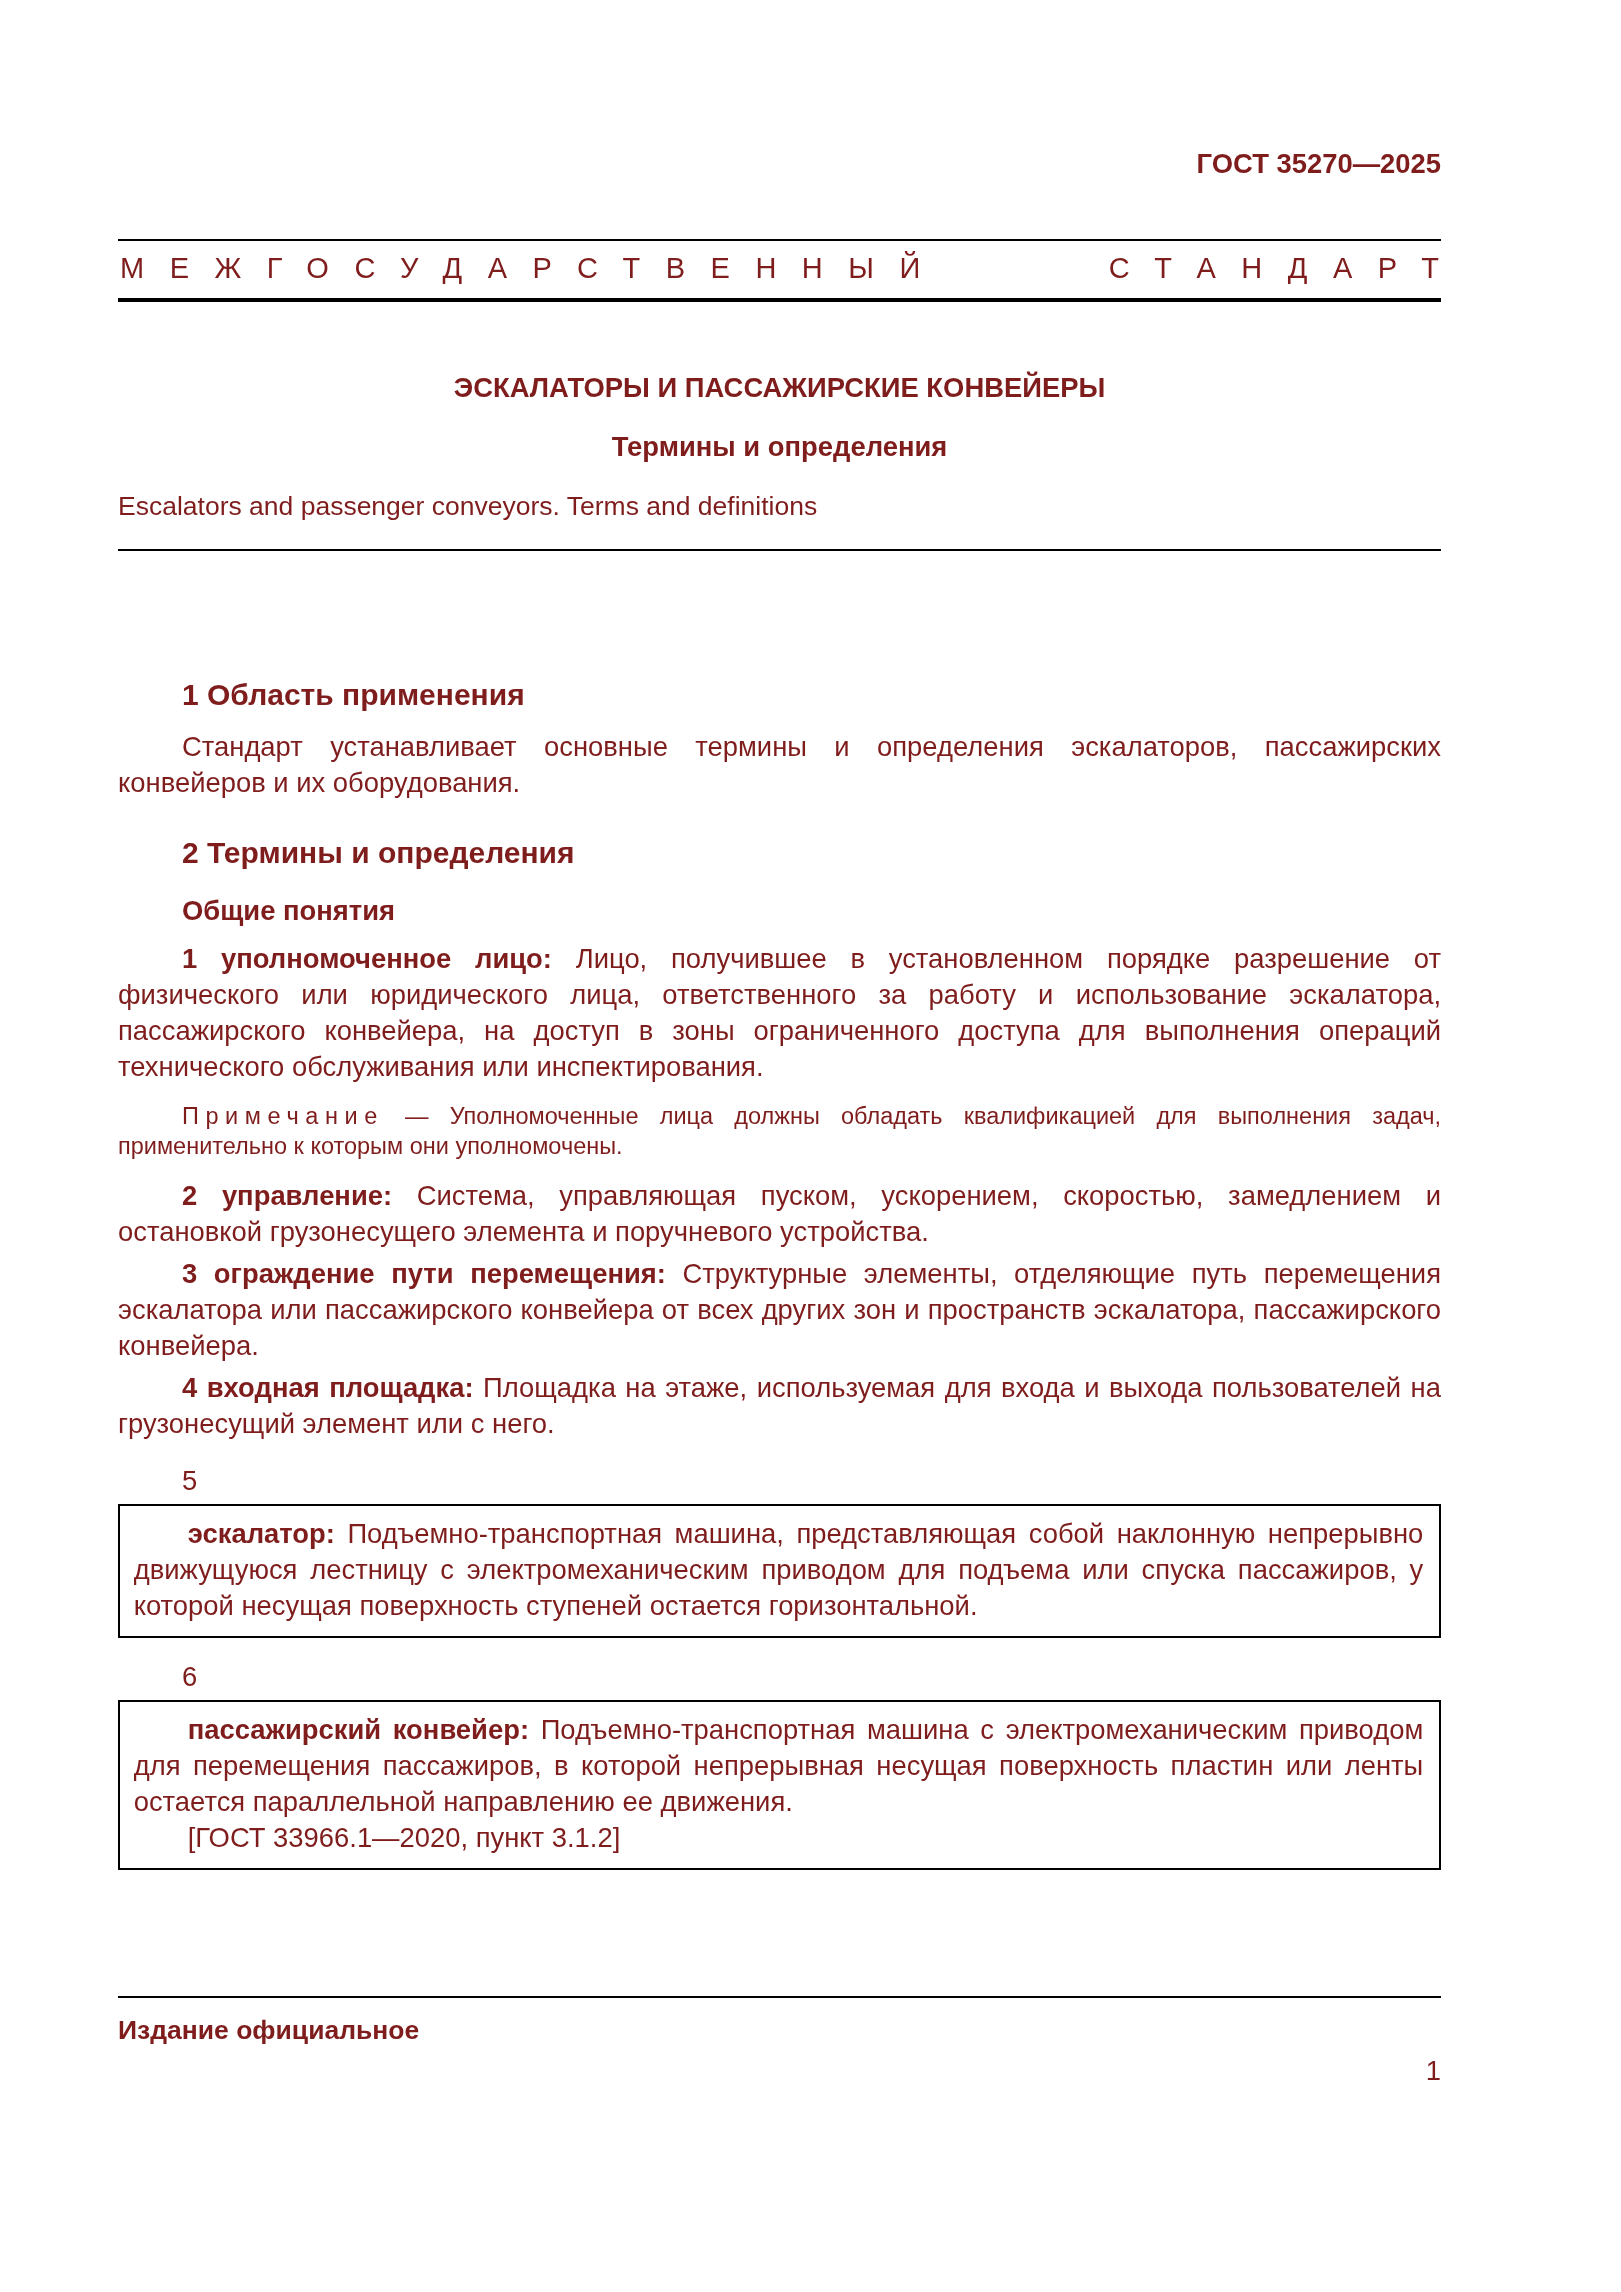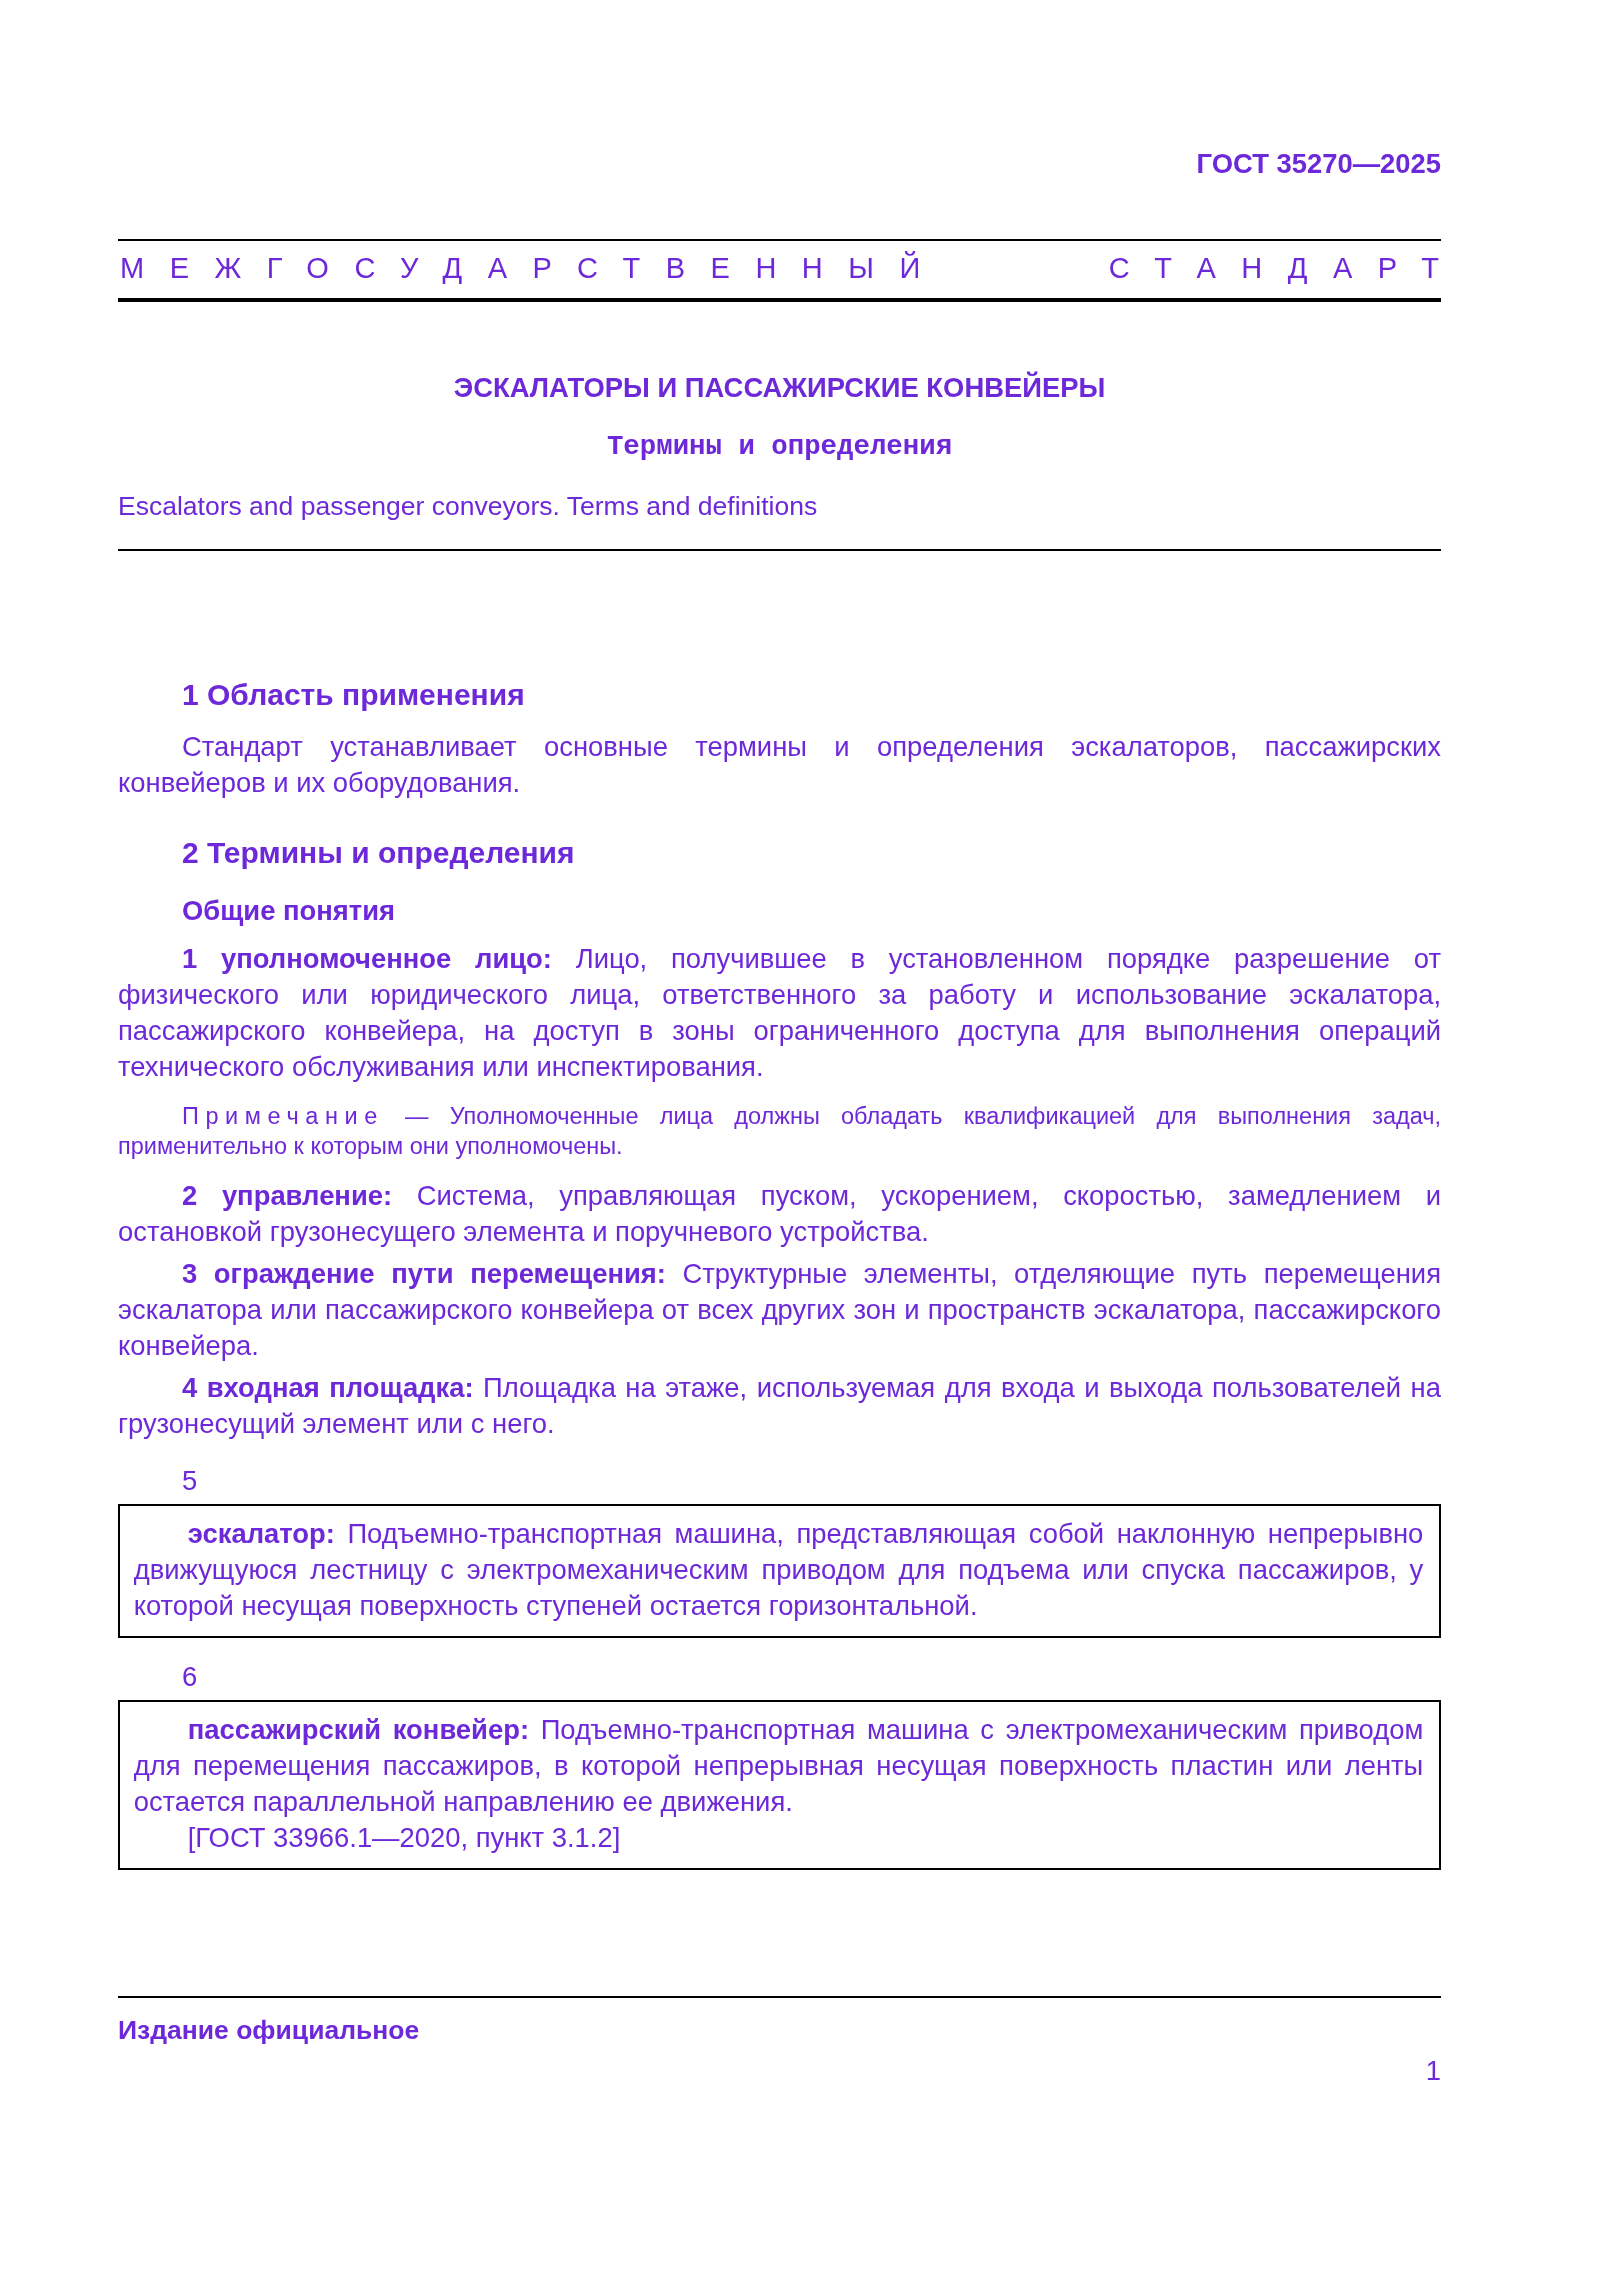--- a/index.html
+++ b/index.html
@@ -5,21 +5,21 @@
   html, body {
     margin: 0;
     padding: 0;
     background: #ffffff;
   }
   .sheet {
     position: relative;
     width: 1621px;
     height: 2293px;
     background: #ffffff;
-    color: #6d28d9;
+    color: #7f1d1d;
     font-family: "Liberation Sans", sans-serif;
     overflow: hidden;
   }
   .content {
     position: absolute;
     left: 118px;
     width: 1323px;
     top: 0;
   }
   .doc-code {
@@ -52,21 +52,20 @@
     font-weight: bold;
     font-size: 27.4px;
     line-height: 33px;
   }
   .subtitle {
     margin-top: 26.5px;
     text-align: center;
     font-weight: bold;
     font-size: 27.4px;
     line-height: 33px;
-    font-family: Liberation Mono, monospace;
   }
   .title-en {
     margin-top: 26.5px;
     text-align: left;
     font-size: 26.5px;
     line-height: 32px;
   }
   .rule-thin {
     margin-top: 27.4px;
     height: 0;

